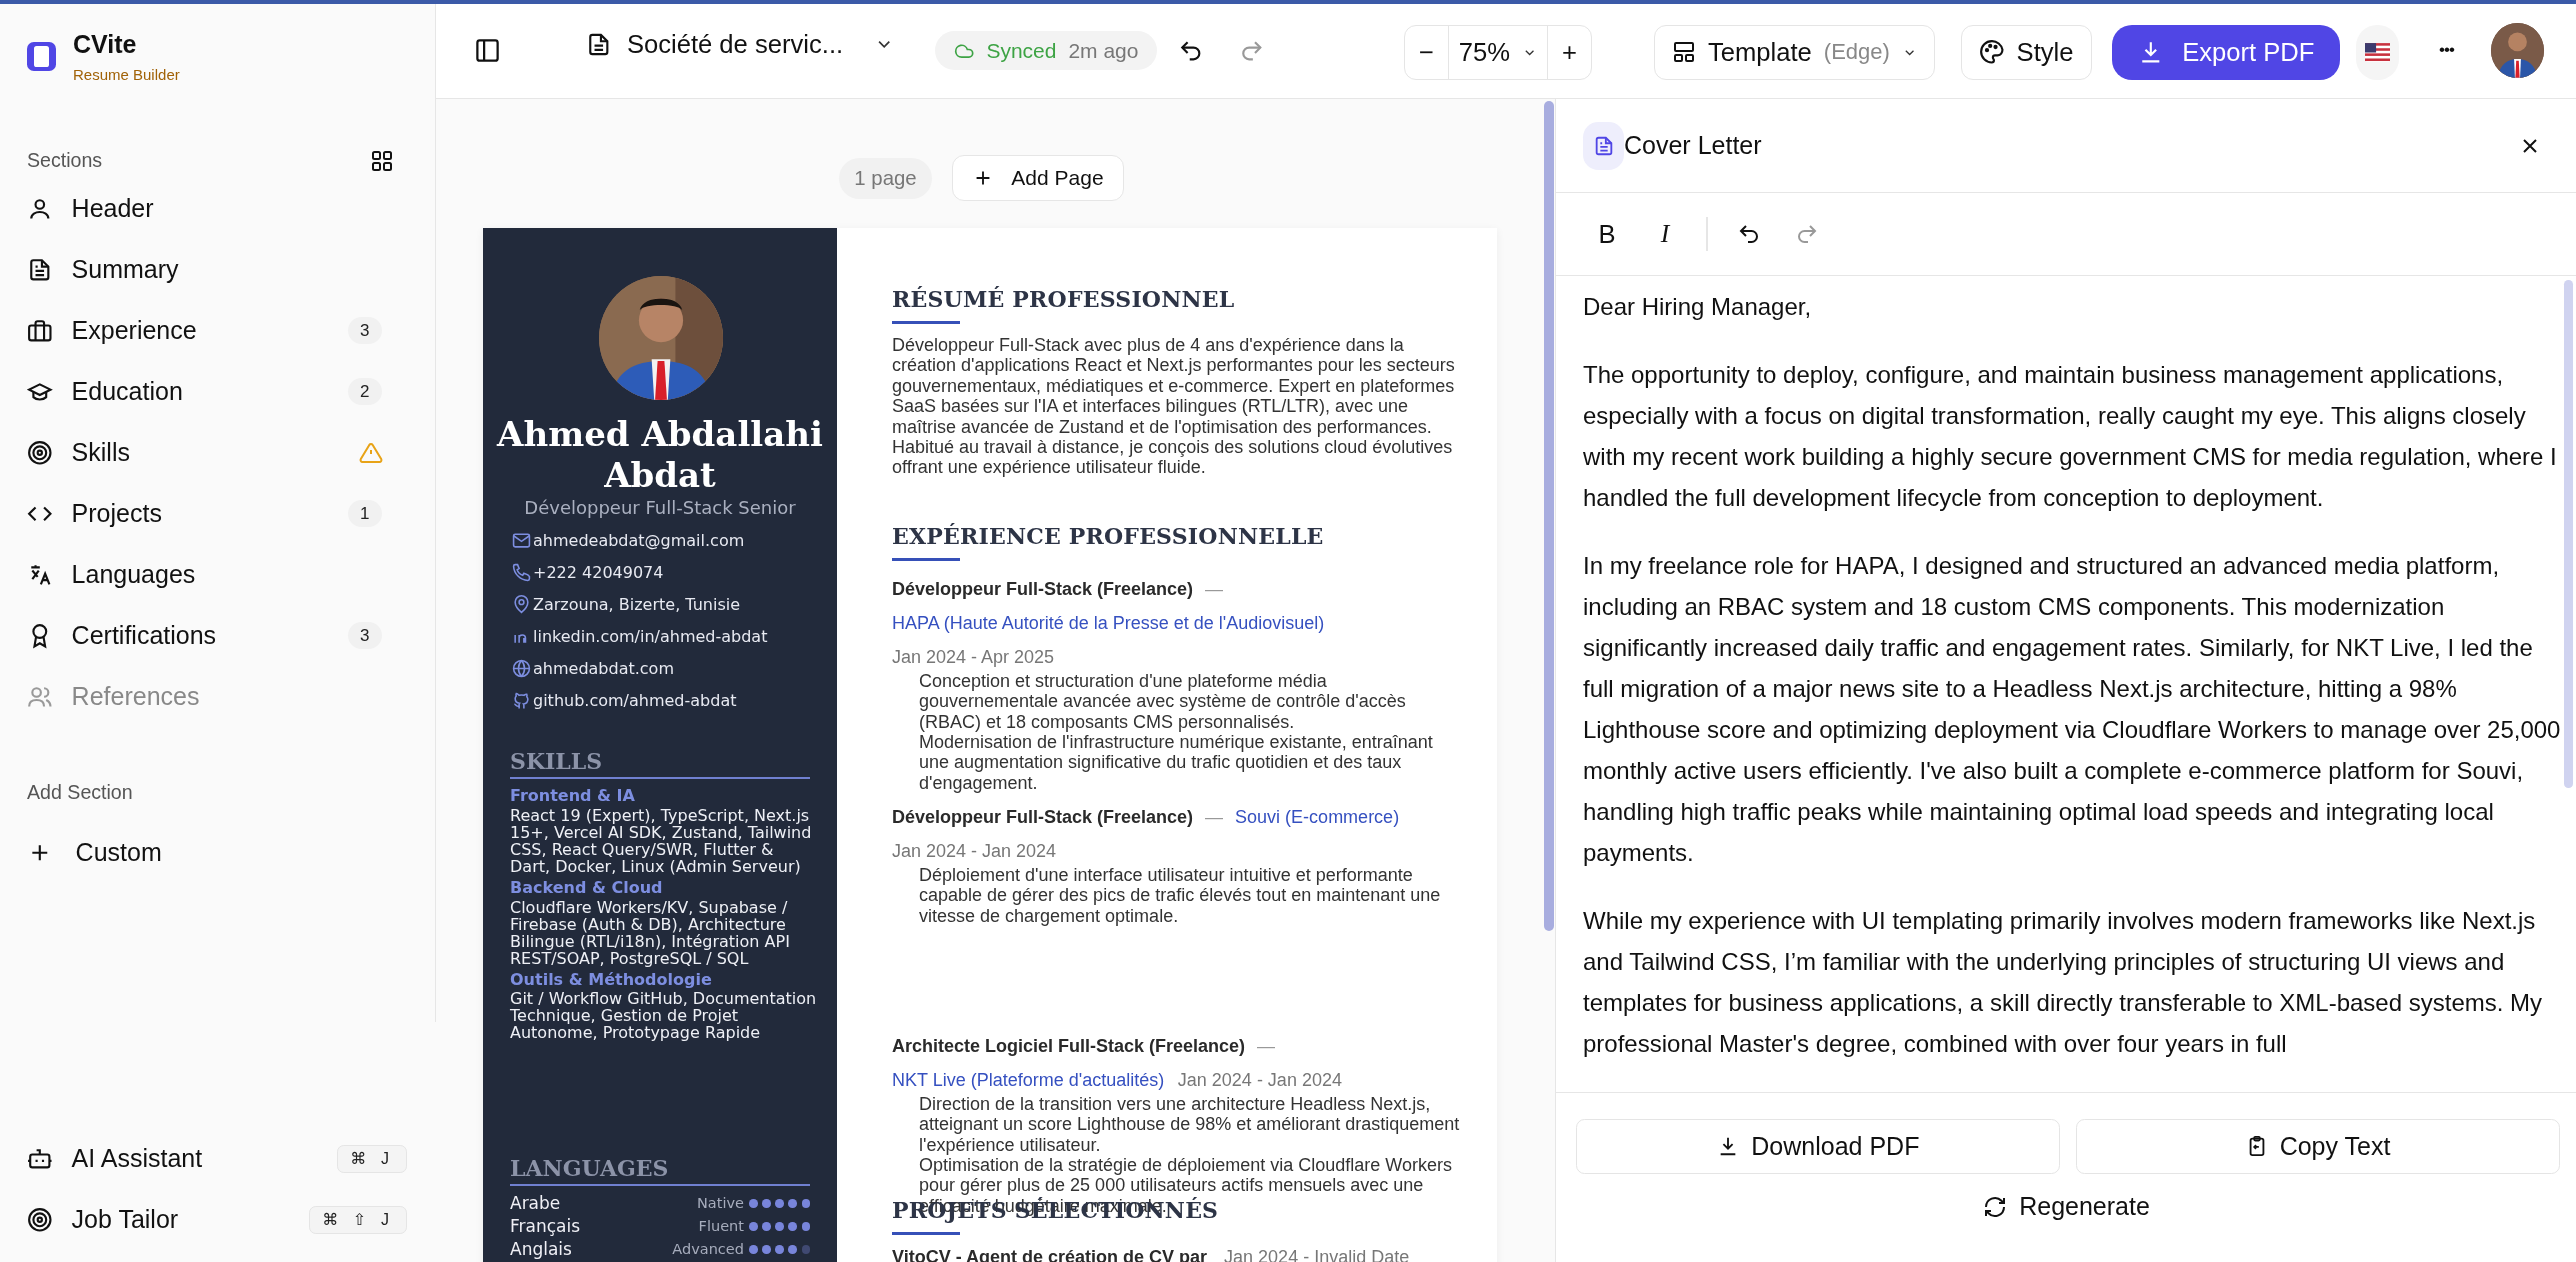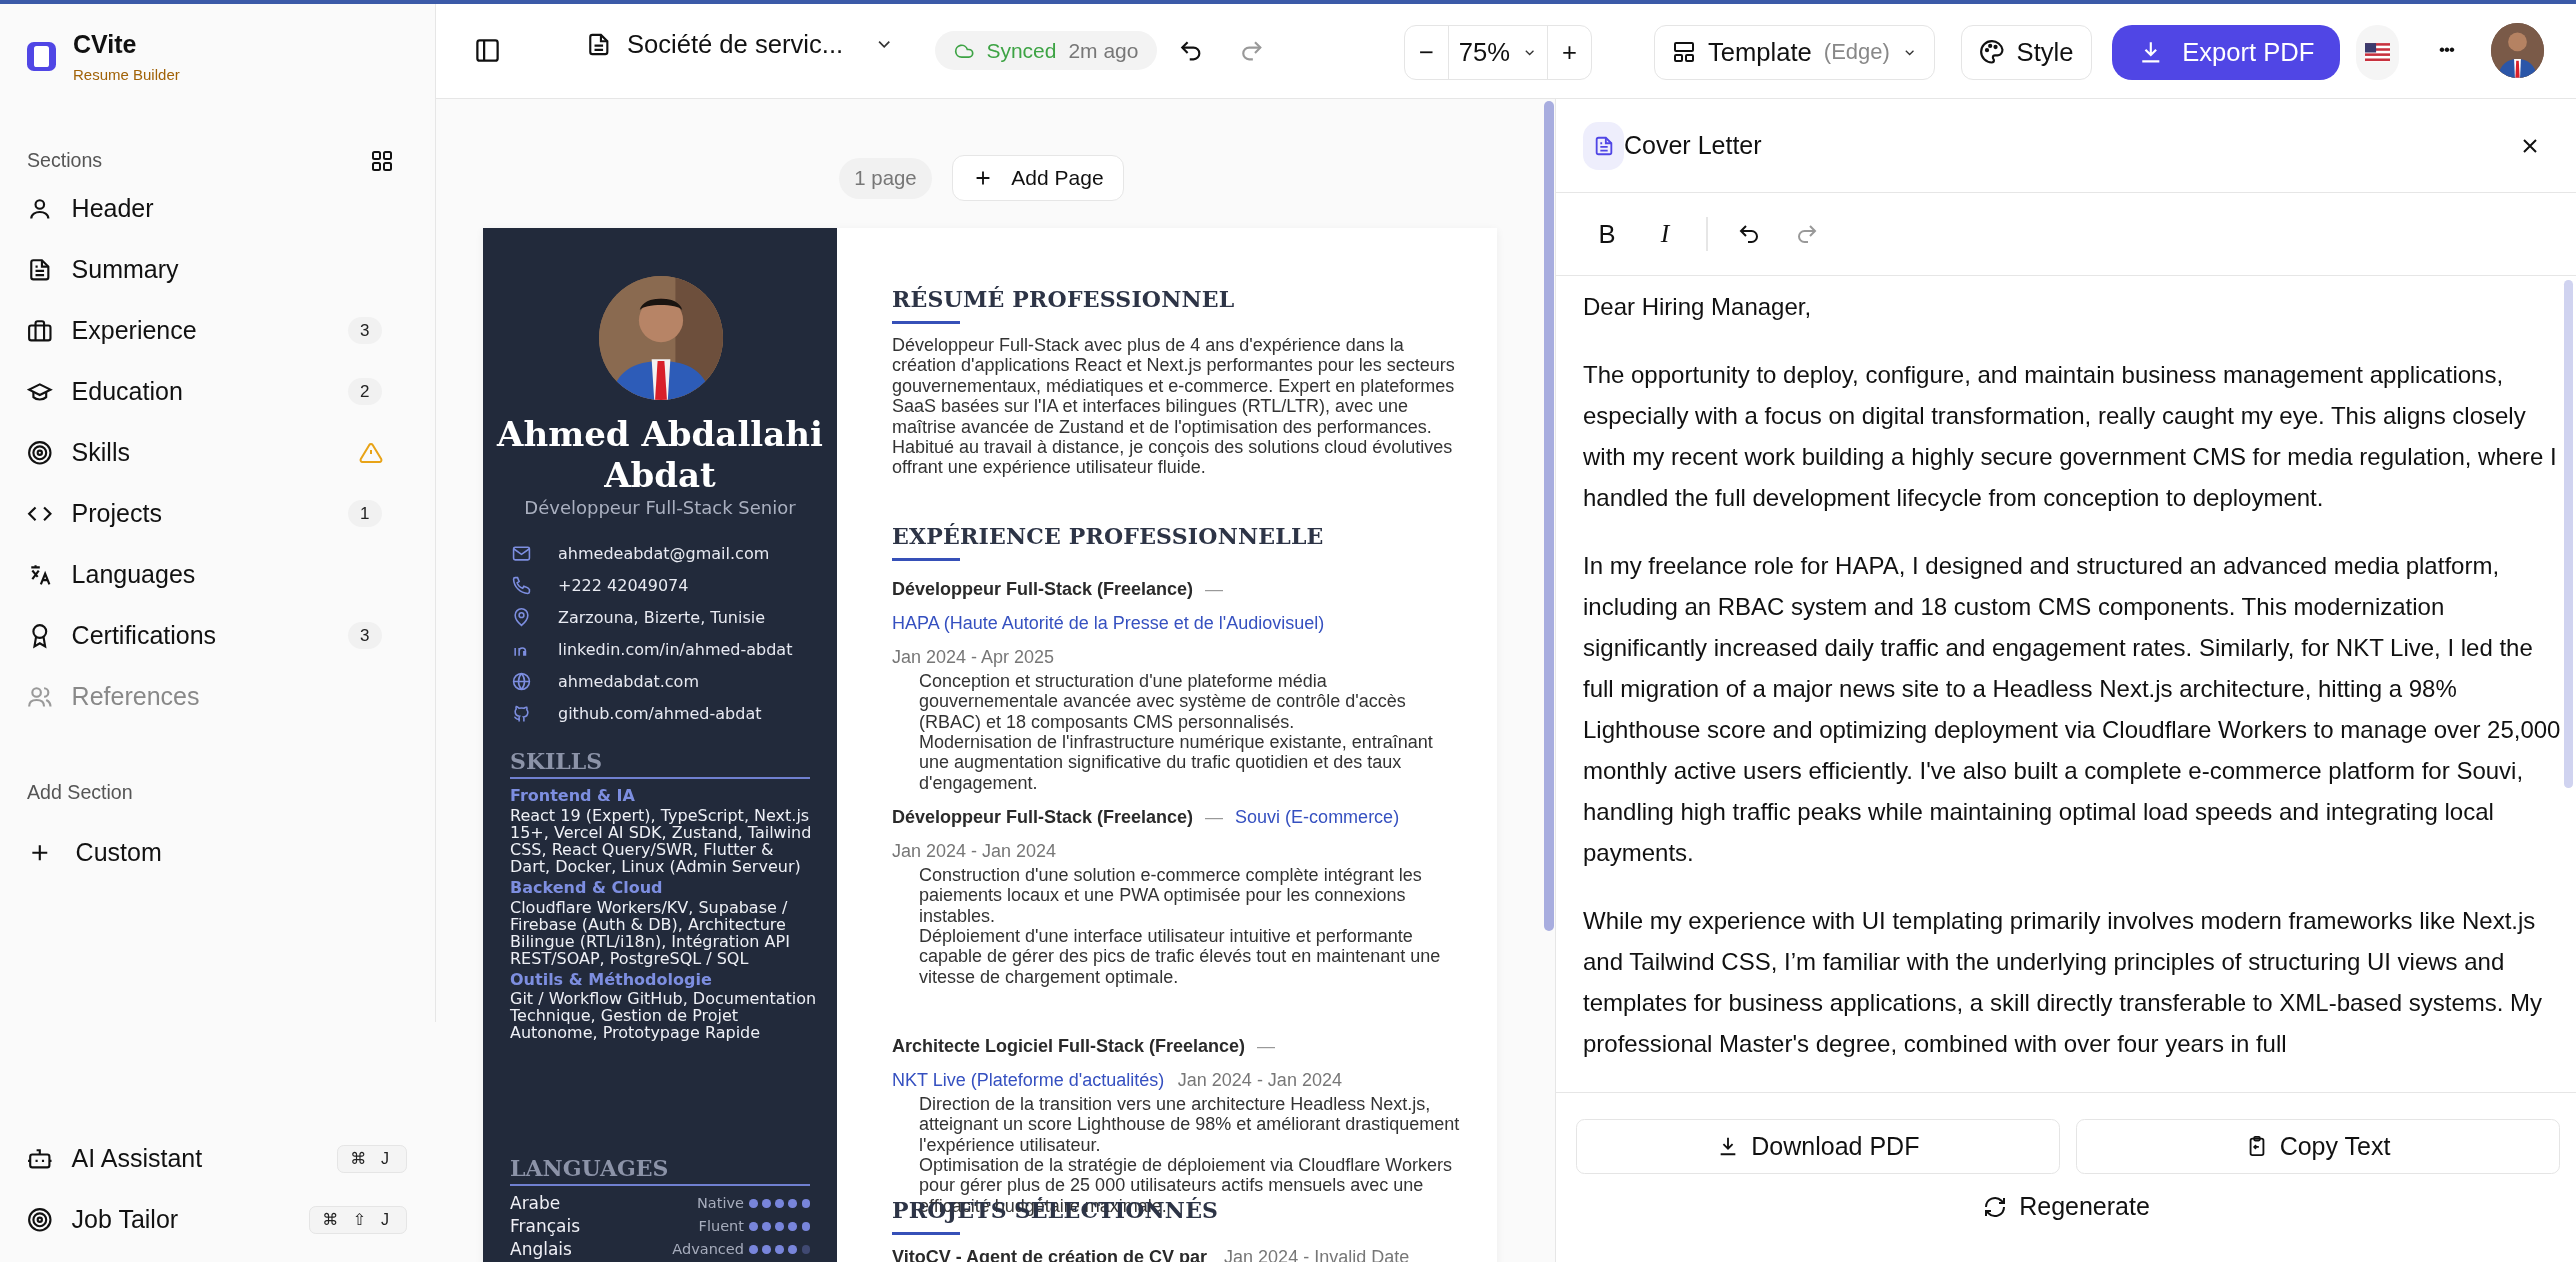--- a/index.html
+++ b/index.html
@@ -46,21 +46,21 @@
 .preview{position:absolute;left:436px;top:99px;width:1107px;height:1164px;background:#fafafa;overflow:hidden}
 .pagebar{position:absolute;left:403px;top:56px;display:flex;gap:20.4px;align-items:center}
 .pagecount{background:#f1f1f1;border-radius:20.4px;height:41px;padding:0 15.3px;display:flex;align-items:center;font-size:20.4px;color:#777}
 .addpage{background:#fff;border:1.7px solid #e6e6e6;border-radius:12px;height:46px;padding:0 19px;display:flex;align-items:center;gap:17px;font-size:21px;color:#111;cursor:pointer}
 .page{position:absolute;left:47px;top:129px;width:1014px;height:1107px;background:#fff;box-shadow:0 1.7px 8.5px rgba(0,0,0,.06)}
 .leftcol{position:absolute;left:0;top:0;width:354px;height:1107px;background:#222a3b;color:#eef}
 .photo{position:absolute;left:116px;top:48px;width:124px;height:124px;border-radius:50%;overflow:hidden;background:#8a6a50}
 .fullname{position:absolute;left:0;top:186px;width:354px;text-align:center;font-family:"DejaVu Serif",serif;font-weight:bold;font-size:34px;line-height:41px;color:#fff}
 .jobtitle{position:absolute;left:0;top:269px;width:354px;text-align:center;font-family:"DejaVu Sans",sans-serif;font-size:18px;color:#aab0c0}
 .contacts{position:absolute;left:29px;top:303px;width:307px}
-.contact{display:flex;align-items:flex-end;gap:27px;height:32px;font-family:"DejaVu Sans",sans-serif;font-size:16px;color:#e8eaf2}
+.contact{display:flex;align-items:flex-start;gap:2px;height:32px;font-family:"DejaVu Sans",sans-serif;font-size:16px;color:#e8eaf2}
 .lh{position:absolute;left:27px;font-family:"DejaVu Serif",serif;font-weight:bold;font-size:22px;color:#8c93a8;width:300px;border-bottom:2.6px solid #7080d0;padding-bottom:3.4px}
 .skills{position:absolute;left:27px;top:555px;width:307px;font-family:"DejaVu Sans",sans-serif}
 .skcat{font-weight:bold;font-size:16px;color:#7d8ee0;margin-top:3.4px;line-height:20.4px}
 .skval{font-size:16px;color:#eef0f6;line-height:17px}
 .langs{position:absolute;left:27px;top:963px;width:300px;font-family:"DejaVu Sans",sans-serif}
 .lang{display:flex;justify-content:space-between;align-items:center;height:23px;font-size:17px;color:#f0f0f6}
 .lang .lvl{color:#a6acbc;font-size:14.5px;display:flex;align-items:center;gap:5.1px}
 .dot{width:8.5px;height:8.5px;border-radius:50%;background:#7885db;display:inline-block}
 .rightcol{position:absolute;left:409px;top:0;width:579px;font-family:"DejaVu Sans Mono",monospace}
 .rh{position:absolute;left:0;font-family:"DejaVu Serif",serif;font-weight:bold;font-size:22px;color:#2d3446;letter-spacing:0.2px}
@@ -449,21 +449,20 @@
         <div class="bullets" style="margin-top:3.4px">
           <div>Conception et structuration d'une plateforme média gouvernementale avancée avec système de contrôle d'accès (RBAC) et 18 composants CMS personnalisés.</div>
           <div>Modernisation de l'infrastructure numérique existante, entraînant une augmentation significative du trafic quotidien et des taux d'engagement.</div>
         </div>
       </div>
 
       <div class="rtext" style="top:579px">
         <div><span class="role">Développeur Full-Stack (Freelance)</span><span class="dash">—</span><span class="company">Souvi (E-commerce)</span></div>
         <div style="margin-top:13.6px" class="dates">Jan 2024 - Jan 2024</div>
         <div class="bullets" style="margin-top:3.4px">
-          <div>Construction d'une solution e-commerce complète intégrant les paiements locaux et une PWA optimisée pour les connexions instables.</div>
           <div>Déploiement d'une interface utilisateur intuitive et performante capable de gérer des pics de trafic élevés tout en maintenant une vitesse de chargement optimale.</div>
         </div>
       </div>
 
       <div class="rtext" style="top:808px">
         <div><span class="role">Architecte Logiciel Full-Stack (Freelance)</span><span class="dash">—</span></div>
         <div style="margin-top:13.6px"><span class="company">NKT Live (Plateforme d'actualités)</span><span class="dates" style="margin-left:13.6px">Jan 2024 - Jan 2024</span></div>
         <div class="bullets" style="margin-top:3.4px">
           <div>Direction de la transition vers une architecture Headless Next.js, atteignant un score Lighthouse de 98% et améliorant drastiquement l'expérience utilisateur.</div>
           <div>Optimisation de la stratégie de déploiement via Cloudflare Workers pour gérer plus de 25 000 utilisateurs actifs mensuels avec une efficacité budgétaire maximale.</div>

